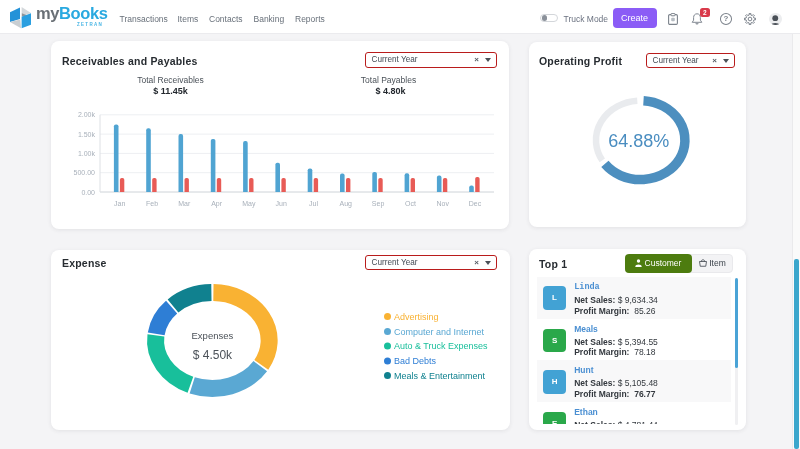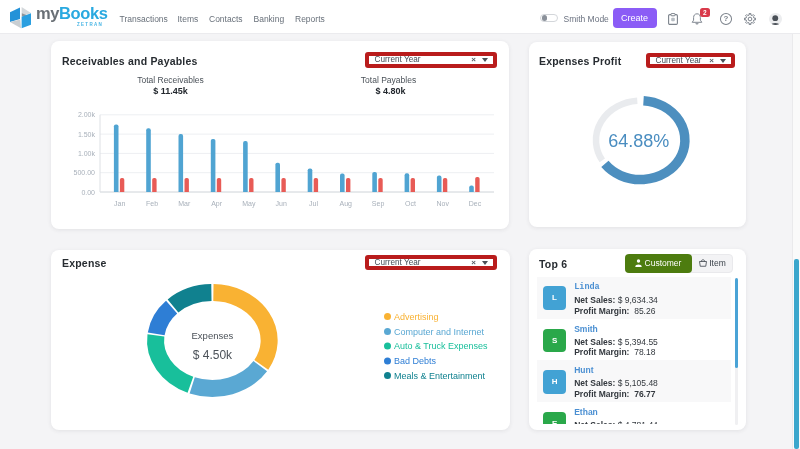--- a/index.html
+++ b/index.html
@@ -1,21 +1,21 @@
 <!DOCTYPE html>
 <html><head>
 <meta charset="utf-8">
 <style>
 *{margin:0;padding:0;box-sizing:border-box;}
 html,body{width:800px;height:449px;overflow:hidden;}
 body{font-family:"Liberation Sans",sans-serif;background:#f4f4f6;position:relative;}
 .abs{position:absolute;}
 .card{position:absolute;background:#fff;border-radius:8px;box-shadow:0 1px 4px rgba(40,40,60,0.09);}
 .ctitle{font-weight:bold;color:#272c31;font-size:10.5px;letter-spacing:0.2px;}
-.dd{position:absolute;background:#fff;border:4px solid #b91c1c;border-radius:3px;display:flex;align-items:center;}
+.dd{position:absolute;background:#fff;border:1px solid #b91c1c;border-radius:3px;display:flex;align-items:center;}
 .dd .txt{font-size:8.2px;color:#424a54;margin-left:5.5px;flex:1;}
 .dd .x{font-size:8px;color:#555c64;font-weight:bold;}
 .dd .caret{width:0;height:0;border-left:3.5px solid transparent;border-right:3.5px solid transparent;border-top:4px solid #4a5057;margin-left:5.5px;margin-right:5.5px;}
 .nav{position:absolute;top:13.5px;font-size:8.5px;color:#68707a;}
 .av{left:6.3px;width:23.5px;height:23.5px;border-radius:4px;color:#fff;font-size:8px;font-weight:bold;text-align:center;line-height:23.5px;}
 .nm{left:37.7px;font-size:8.5px;font-weight:bold;color:#4a8fd2;}
 .ln{left:37.7px;font-size:8.5px;color:#33383e;}
 </style>
 </head>
 <body>
@@ -34,21 +34,21 @@
 
 <span class="nav" style="left:119.5px;">Transactions</span>
 <span class="nav" style="left:177.5px;">Items</span>
 <span class="nav" style="left:209px;">Contacts</span>
 <span class="nav" style="left:253.5px;">Banking</span>
 <span class="nav" style="left:295px;">Reports</span>
 
 <div class="abs" style="left:540px;top:13.5px;width:18px;height:8.5px;border:1px solid #d3d6da;border-radius:5px;background:#fff;">
   <div class="abs" style="left:0.6px;top:0.4px;width:5.8px;height:5.8px;border-radius:50%;background:#8b919a;"></div>
 </div>
-<span class="abs" style="left:563.5px;top:13.5px;font-size:8.5px;color:#6b7280;">Smith Mode</span>
+<span class="abs" style="left:563.5px;top:13.5px;font-size:8.5px;color:#6b7280;">Truck Mode</span>
 
 <div class="abs" style="left:612.5px;top:8px;width:44px;height:20px;background:#8b5cf6;border-radius:4px;color:#fff;font-size:9px;text-align:center;line-height:20px;">Create</div>
 
 <svg class="abs" style="left:667.5px;top:12.5px;" width="10" height="12" viewBox="0 0 10 12">
   <rect x="0.6" y="1.6" width="8.8" height="9.8" rx="1.2" fill="none" stroke="#7c838c" stroke-width="1.1"></rect>
   <rect x="3" y="0.4" width="4" height="2.4" rx="0.8" fill="#fff" stroke="#7c838c" stroke-width="1"></rect>
   <rect x="3.2" y="4.8" width="3.6" height="3.4" rx="0.9" fill="#b7bdc3"></rect>
 </svg>
 
 <svg class="abs" style="left:690.5px;top:13px;" width="12" height="12" viewBox="0 0 12 12">
@@ -142,34 +142,34 @@
     <text x="262.5" y="165">Jul</text>
       <text x="294.8" y="165">Aug</text>
       <text x="327.1" y="165">Sep</text>
     <text x="359.4" y="165">Oct</text>
       <text x="391.7" y="165">Nov</text>
       <text x="424" y="165">Dec</text>
   </g>
 </svg>
 
 <div class="card" style="left:528.5px;top:42px;width:217px;height:185px;"></div>
-<div class="abs ctitle" style="left:539px;top:55px;">Expenses Profit</div>
+<div class="abs ctitle" style="left:539px;top:55px;">Operating Profit</div>
 <div class="dd" style="left:646px;top:53px;width:89px;height:15px;">
     <span class="txt">Current Year</span>
     <span class="x">×</span>
     <span class="caret"></span>
   </div>
 <svg class="abs" style="left:528.5px;top:42px;" width="217" height="185" viewBox="0 0 217 185">
   <path d="M 114.5 58.7 A 44.5 39.5 0 1 1 75.9 121.9" fill="none" stroke="#4d8fbf" stroke-width="9.5"></path>
   <path d="M 73.3 118.4 A 44.5 39.5 0 0 1 108.3 58.7" fill="none" stroke="#e9ebee" stroke-width="6.5"></path>
   <text x="109.8" y="104.5" font-size="18" fill="#4a8dc0" text-anchor="middle">64.88%</text>
 </svg>
 
 <div class="card" style="left:528.5px;top:248.5px;width:217.5px;height:181px;"></div>
-<div class="abs ctitle" style="left:539px;top:258px;">Top 6</div>
+<div class="abs ctitle" style="left:539px;top:258px;">Top 1</div>
 <div class="abs" style="left:624.8px;top:254.3px;width:108px;height:19px;background:#f3f3f5;border:1px solid #e9e9ec;border-radius:4px;"></div>
 <div class="abs" style="left:624.8px;top:254.3px;width:67px;height:19px;background:#4d7c0f;border-radius:4px;color:#fff;font-size:8.5px;text-align:center;line-height:19px;"><svg width="7" height="8" viewBox="0 0 14 16" style="vertical-align:-1px;">
       <circle cx="7" cy="4" r="3.4" fill="#fff"></circle>
       <path d="M0.5 16 C0.5 9.5 13.5 9.5 13.5 16 Z" fill="#fff"></path>
     </svg> Customer</div>
 <div class="abs" style="left:691.8px;top:254.3px;width:41px;height:29px;color:#3c434b;font-size:8.5px;text-align:center;line-height:19px;"><svg width="8" height="8" viewBox="0 0 16 16" style="vertical-align:-1px;">
       <path d="M1 5 L15 5 L13.5 14.5 L2.5 14.5 Z" fill="none" stroke="#3c434b" stroke-width="1.6"></path>
       <path d="M4.5 5 C4.5 0.5 11.5 0.5 11.5 5" fill="none" stroke="#3c434b" stroke-width="1.6"></path>
     </svg> Item</div>
 
@@ -177,21 +177,21 @@
 
   <div class="abs" style="left:0;top:0;width:194px;height:41.7px;background:#f8f8f9;"></div>
   <div class="abs" style="left:0;top:83.4px;width:194px;height:41.7px;background:#f8f8f9;"></div>
 
   <div class="abs av" style="top:9.2px;background:#42a2d4;">L</div>
   <div class="abs nm" style="top:4.8px;font-family:Liberation Mono, monospace;">Linda</div>
   <div class="abs ln" style="top:17.8px;"><b>Net Sales:</b> $ 9,634.34</div>
   <div class="abs ln" style="top:28.5px;"><b>Profit Margin:</b>&nbsp; 85.26</div>
 
   <div class="abs av" style="top:51.5px;background:#2aa84a;">S</div>
-  <div class="abs nm" style="top:46.5px;">Smith</div>
+  <div class="abs nm" style="top:46.5px;">Meals</div>
   <div class="abs ln" style="top:59.5px;"><b>Net Sales:</b> $ 5,394.55</div>
   <div class="abs ln" style="top:70.2px;"><b>Profit Margin:</b>&nbsp; 78.18</div>
 
   <div class="abs av" style="top:93.2px;background:#42a2d4;">H</div>
   <div class="abs nm" style="top:88.2px;">Hunt</div>
   <div class="abs ln" style="top:101.2px;"><b>Net Sales:</b> $ 5,105.48</div>
   <div class="abs ln" style="top:111.9px;font-weight:bold;"><b>Profit Margin:</b>&nbsp; 76.77</div>
 
   <div class="abs av" style="top:134.9px;background:#2aa84a;">E</div>
   <div class="abs nm" style="top:129.9px;">Ethan</div>

